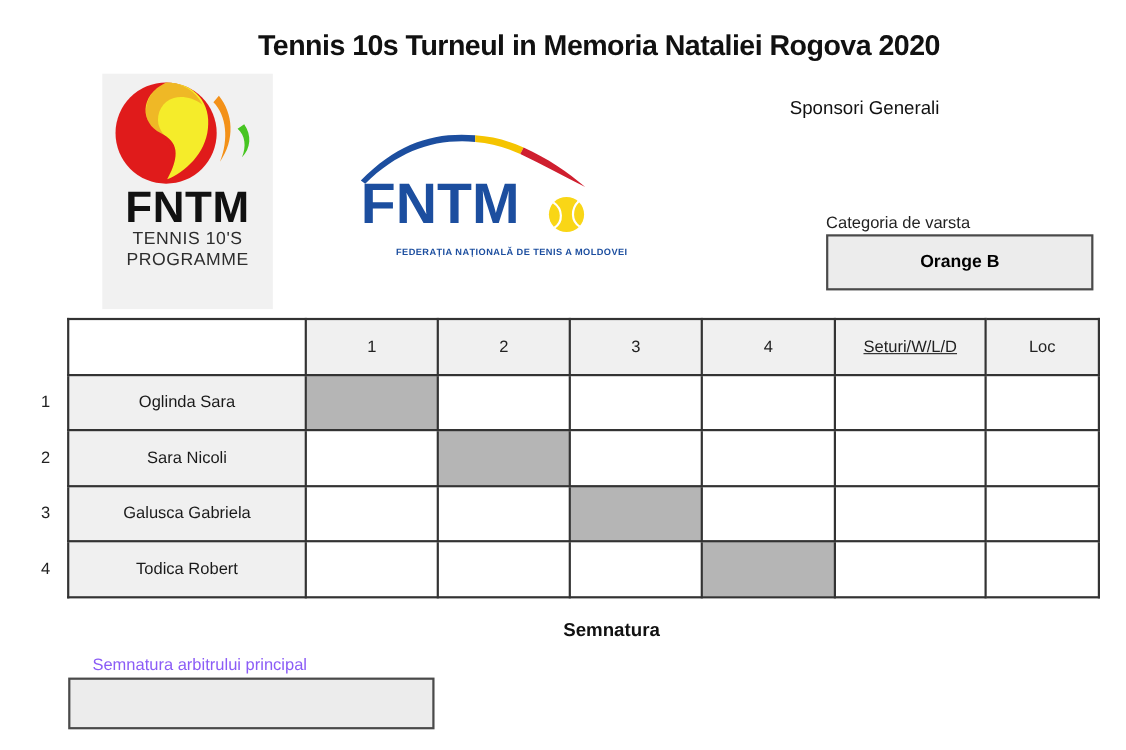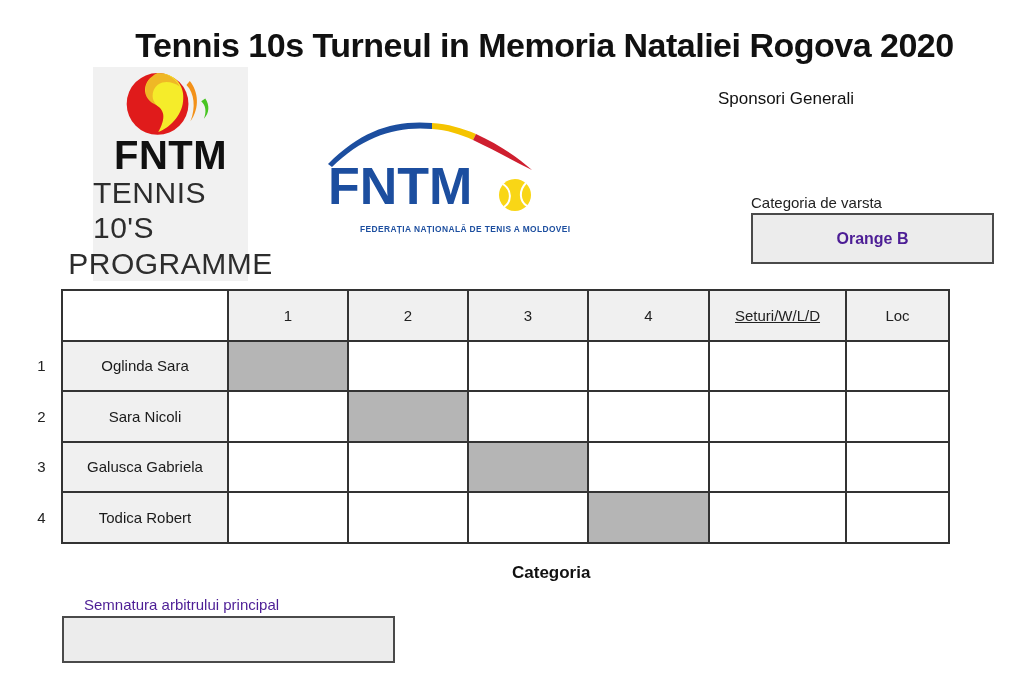--- a/index.html
+++ b/index.html
@@ -10,40 +10,40 @@
     width: 1024px;
     height: 682px;
     background: #ffffff;
     overflow: hidden;
   }
   .title {
     position: absolute;
     left: 0; right: 0; top: 26px;
     text-align: center;
     padding-left: 65px;
-    font-size: 34px;
+    font-size: 26px;
     font-weight: bold;
     letter-spacing: -0.5px;
     color: #111;
   }
   
   .left-logo {
     position: absolute;
     left: 93px; top: 67px;
     width: 155px; height: 214px;
     background: #f1f1f1;
     display: flex; flex-direction: column; align-items: center;
   }
   .left-logo svg { display: block; margin-top: 2px; }
   .left-logo .big {
     font-size: 40px; font-weight: bold; color: #111;
     line-height: 1; margin-top: -4px; letter-spacing: 0.5px;
   }
   .left-logo .small {
-    font-size: 30px; font-weight: 400; color: #2d2d2d;
+    font-size: 16px; font-weight: 400; color: #2d2d2d;
     line-height: 1.18; letter-spacing: 0.5px;
   }
   
   .center-logo {
     position: absolute;
     left: 322px; top: 112px;
     width: 218px; height: 132px;
   }
   .center-logo svg { position: absolute; left: 0; top: 0; }
   .center-logo .fntm {
@@ -64,21 +64,21 @@
   .category-label {
     position: absolute; left: 751px; top: 194px; width: 243px;
     text-align: left; font-size: 15px; color: #222;
   }
   .category-box {
     position: absolute; left: 751px; top: 213px;
     width: 243px; height: 51px;
     background: #ececec;
     border: 2px solid #4a4a4a;
     display: flex; align-items: center; justify-content: center;
-    font-size: 16px; font-weight: bold; color: #4c1d95;
+    font-size: 16px; font-weight: bold; color: #000000;
   }
   
   table.grid {
     position: absolute; left: 22px; top: 289px;
     border-collapse: collapse;
     table-layout: fixed;
   }
   table.grid td {
     border: 2px solid #333;
     font-size: 15px;
@@ -88,38 +88,38 @@
     height: 50.5px;
     overflow: hidden;
   }
   td.gutter {
     border: none !important;
     background: #fff;
     font-size: 15px;
     color: #222;
     width: 40px;
   }
-  td.w-name  { width: 166px; }
+  td.w-name  { width: 216px; }
   td.w-m     { width: 120px; }
   td.w-m4    { width: 121px; }
   td.w-sets  { width: 137px; text-decoration: underline; }
   td.w-loc   { width: 103px; }
   td.head    { background: #f0f0f0; color: #222; }
   td.head-blank { background: #ffffff; }
   td.name    { background: #f0f0f0; color: #1a1a1a; }
   td.blocked { background: #b5b5b5; }
   td.open    { background: #ffffff; }
   
   .partners {
     position: absolute; left: 512px; top: 563px;
     font-size: 17px; font-weight: bold; color: #111;
   }
   .sign-label {
     position: absolute; left: 84px; top: 596px;
-    font-size: 15px; color: #4c1d95;
+    font-size: 15px; color: #8b5cf6;
   }
   .sign-box {
     position: absolute; left: 62px; top: 616px;
     width: 333px; height: 47px;
     background: #ececec;
     border: 2px solid #4a4a4a;
   }
 </style>
 </head>
 <body>
@@ -209,17 +209,17 @@
       <td class="open w-m"></td>
       <td class="open w-m"></td>
       <td class="open w-m"></td>
       <td class="blocked w-m4"></td>
       <td class="open w-sets"></td>
       <td class="open w-loc"></td>
     </tr>
   </tbody>
     </table>
 
-  <div class="partners">Categoria</div>
+  <div class="partners">Semnatura</div>
   <div class="sign-label">Semnatura arbitrului principal</div>
   <div class="sign-box"></div>
 
 </div>
 
 </body></html>

